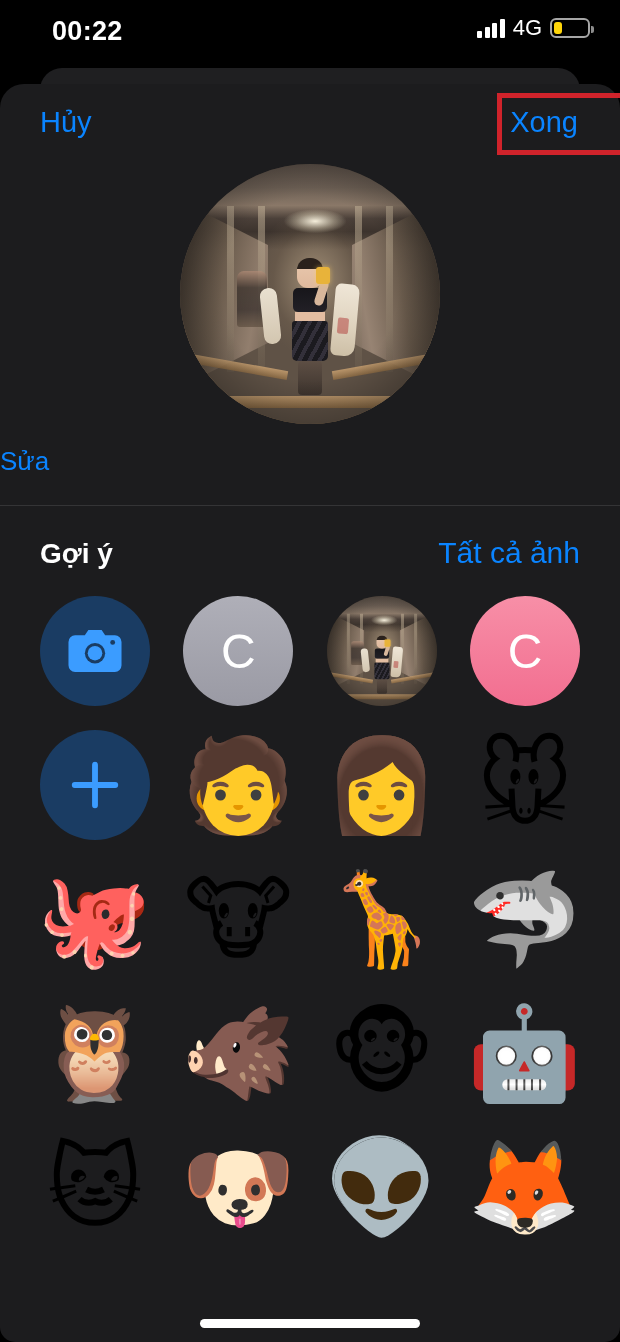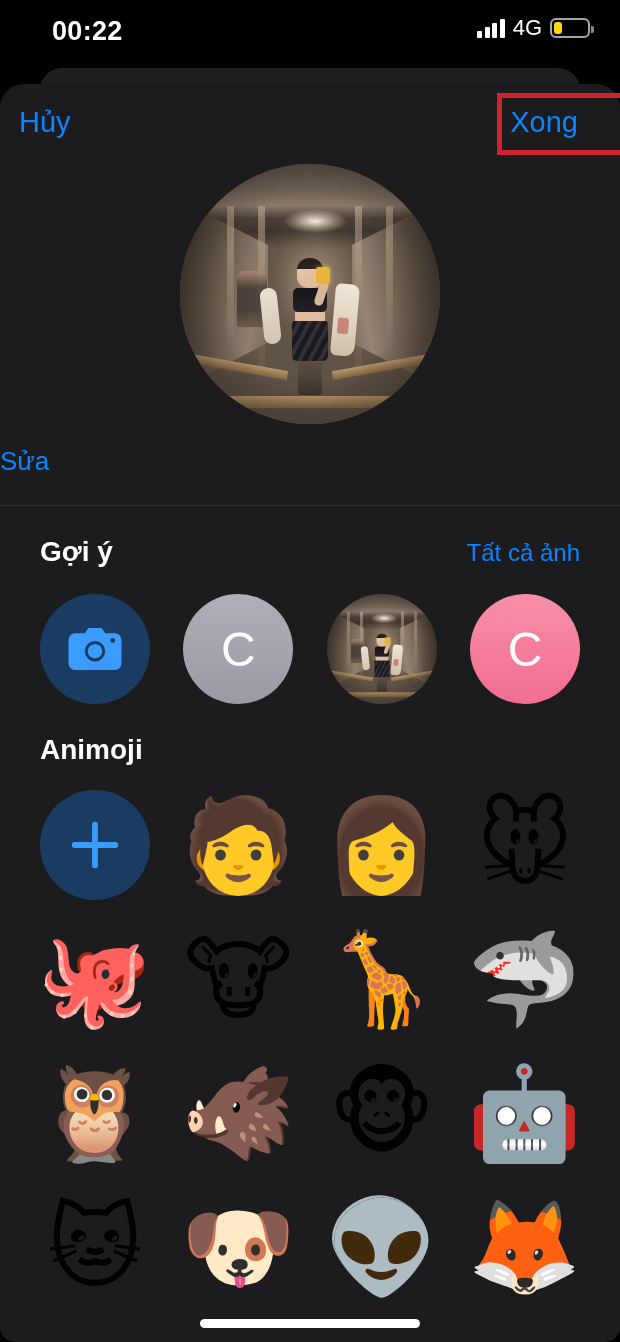--- a/index.html
+++ b/index.html
@@ -130,21 +130,21 @@
     position: absolute;
     top: 18px;
     font-size: 29px;
     color: #0A84FF;
     background: none;
     border: none;
     font-family: inherit;
     cursor: pointer;
     padding: 4px 6px;
   }
-  .nav-cancel { left: 13px; }
+  .nav-cancel { left: 34px; }
   .nav-done   { right: 36px; font-weight: 500; }
 
   
   .annotation-box {
     position: absolute;
     left: 497px;
     top: 93px;
     width: 128px;
     height: 62px;
     border: 5px solid #D0232B;
@@ -333,21 +333,21 @@
     align-items: baseline;
     justify-content: space-between;
     padding-top: 30px;
   }
   .section-title {
     font-size: 28px;
     font-weight: bold;
     color: #ffffff;
   }
   .section-action {
-    font-size: 24px;
+    font-size: 30px;
     color: #0A84FF;
     background: none;
     border: none;
     font-family: inherit;
     cursor: pointer;
   }
 
   .row {
     display: flex;
     justify-content: space-between;
@@ -542,23 +542,20 @@
         <div class="photo-vignette"></div>
       </div>
           </div>
           <div class="sugg sugg-pink">
             <span class="sugg-mono">C</span>
           </div>
         </div>
     </div>
 
     <div class="section">
-      <div class="section-head">
-        <div class="section-title">Animoji</div>
-      </div>
       <div id="animoji-grid">
           <div class="animoji-row">
             <div class="animoji-add">
               <svg class="plus-glyph" viewBox="0 0 24 24">
                 <path d="M12 3 v18 M3 12 h18" stroke="#3B9CFF" stroke-width="2.6" stroke-linecap="round"></path>
               </svg>
             </div>
             <div class="animoji">🧑</div>
             <div class="animoji">👩</div>
             <div class="animoji">🐭</div>

